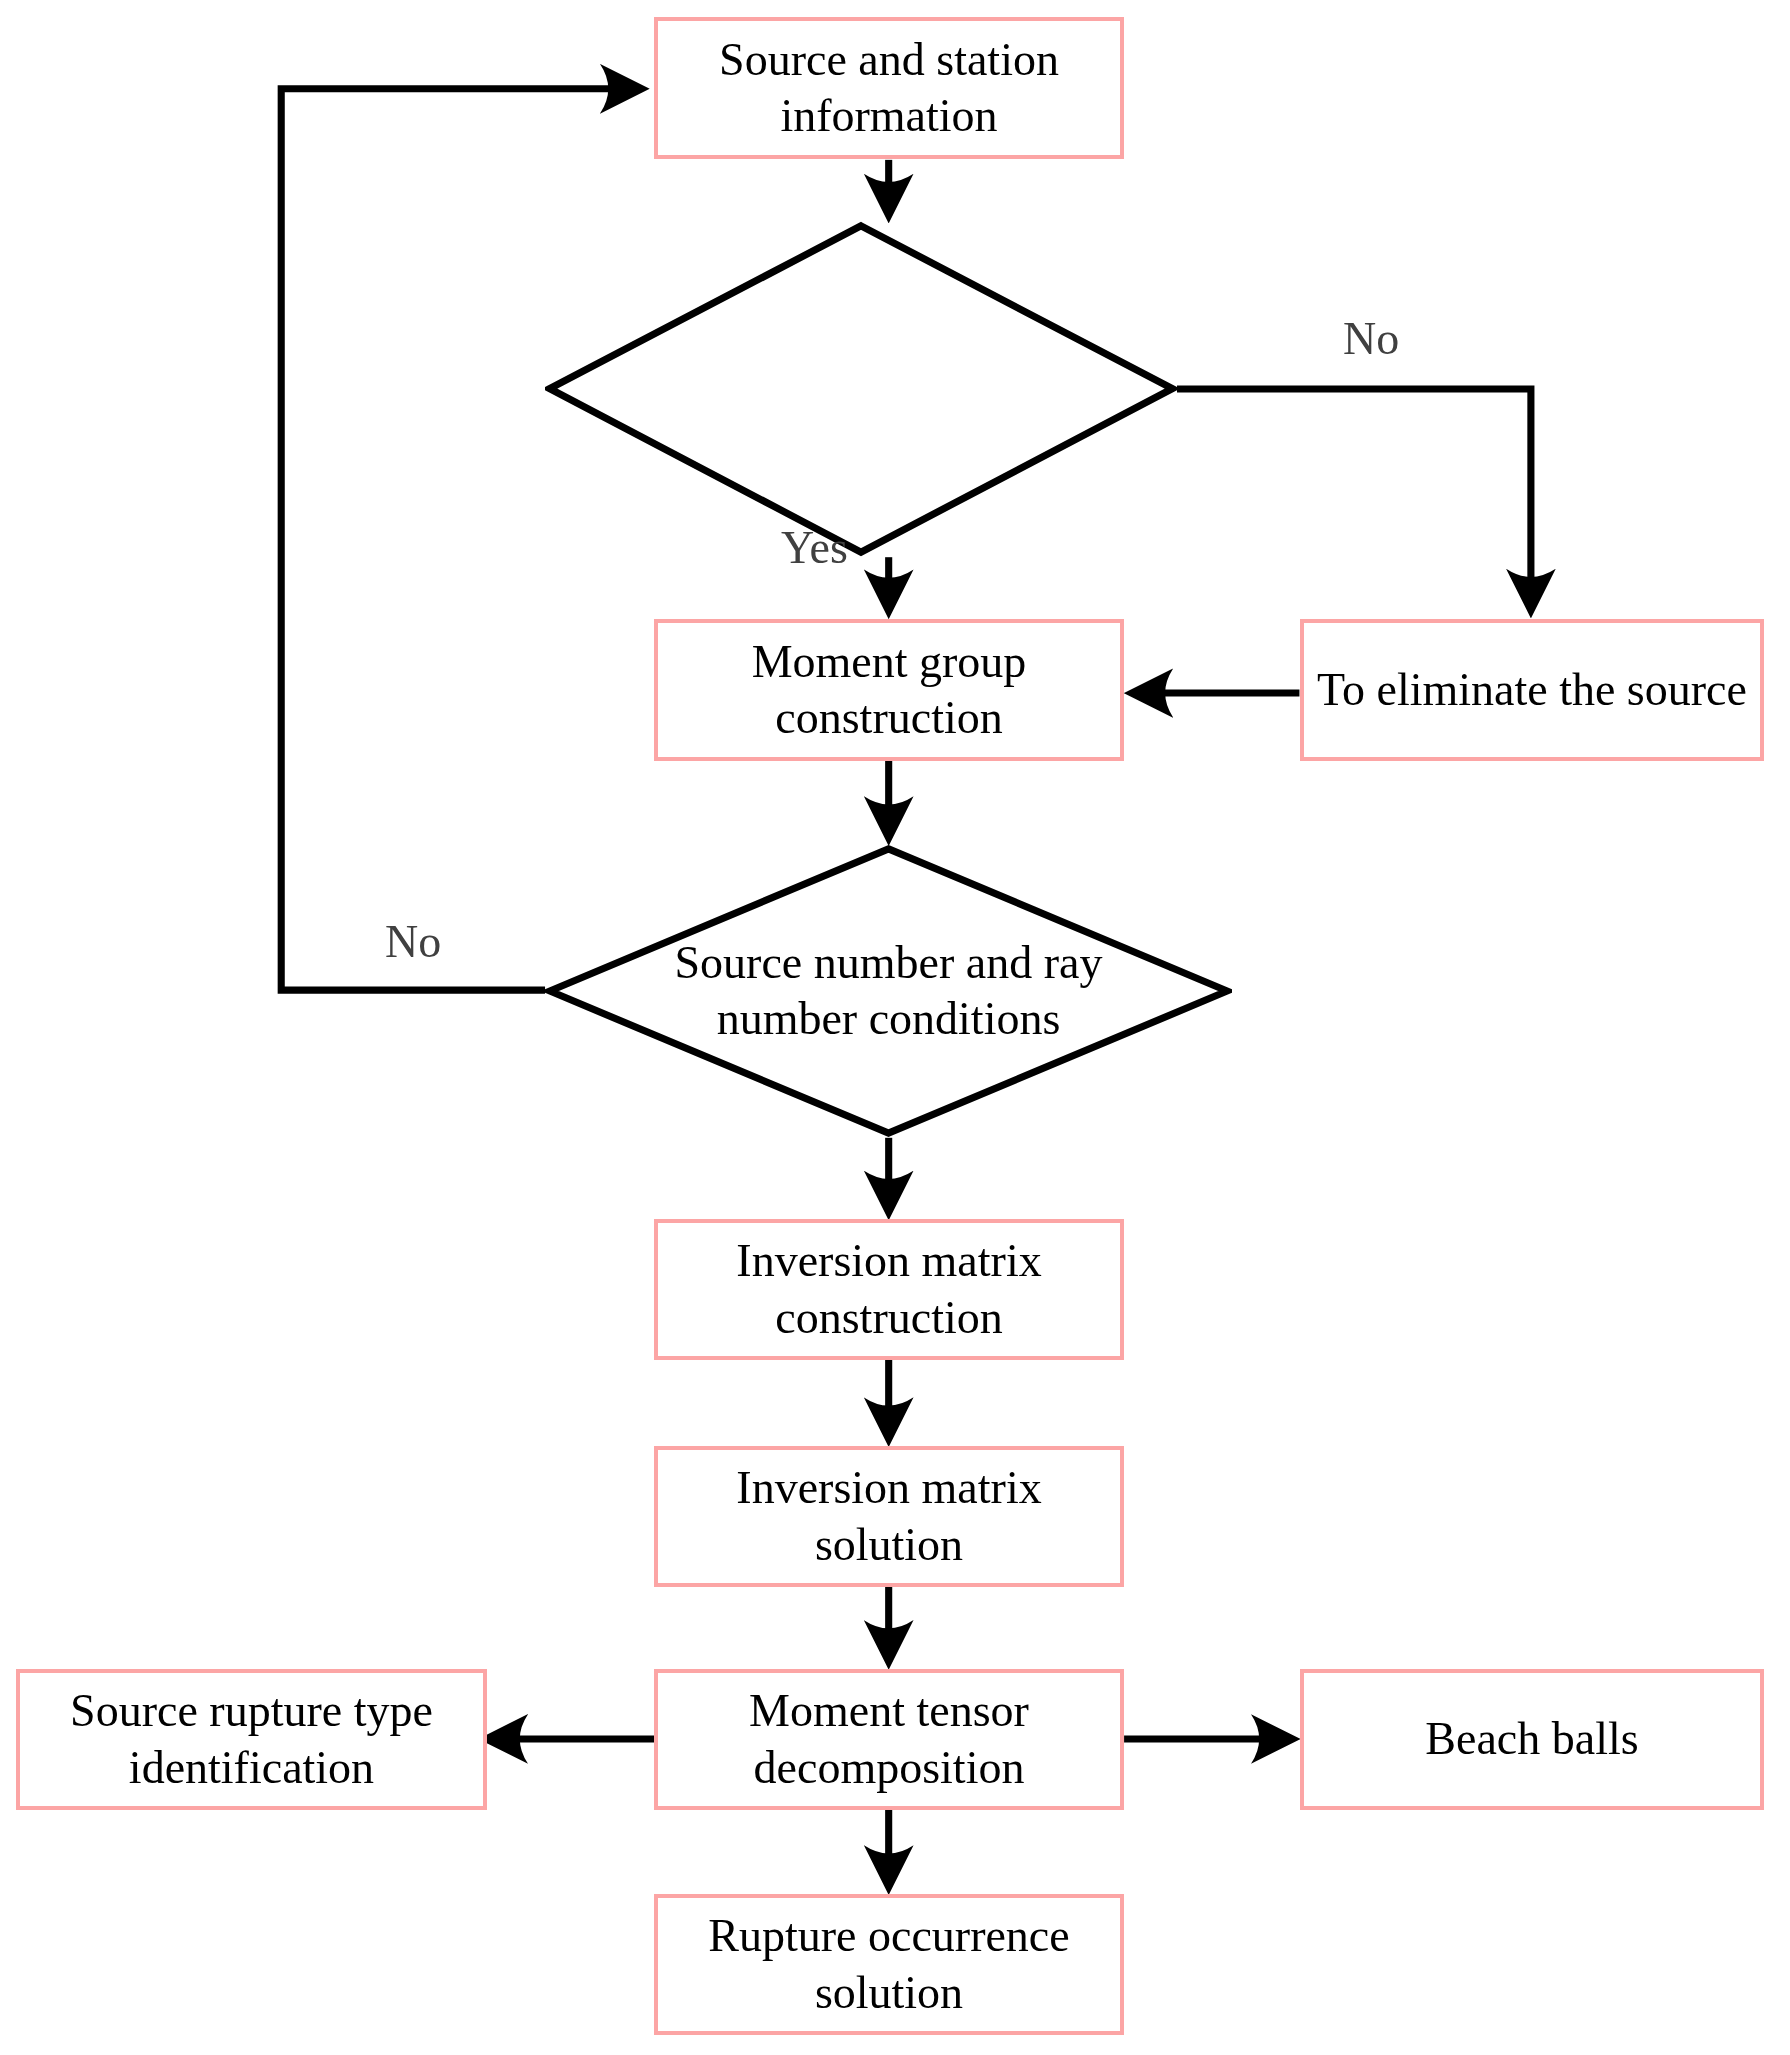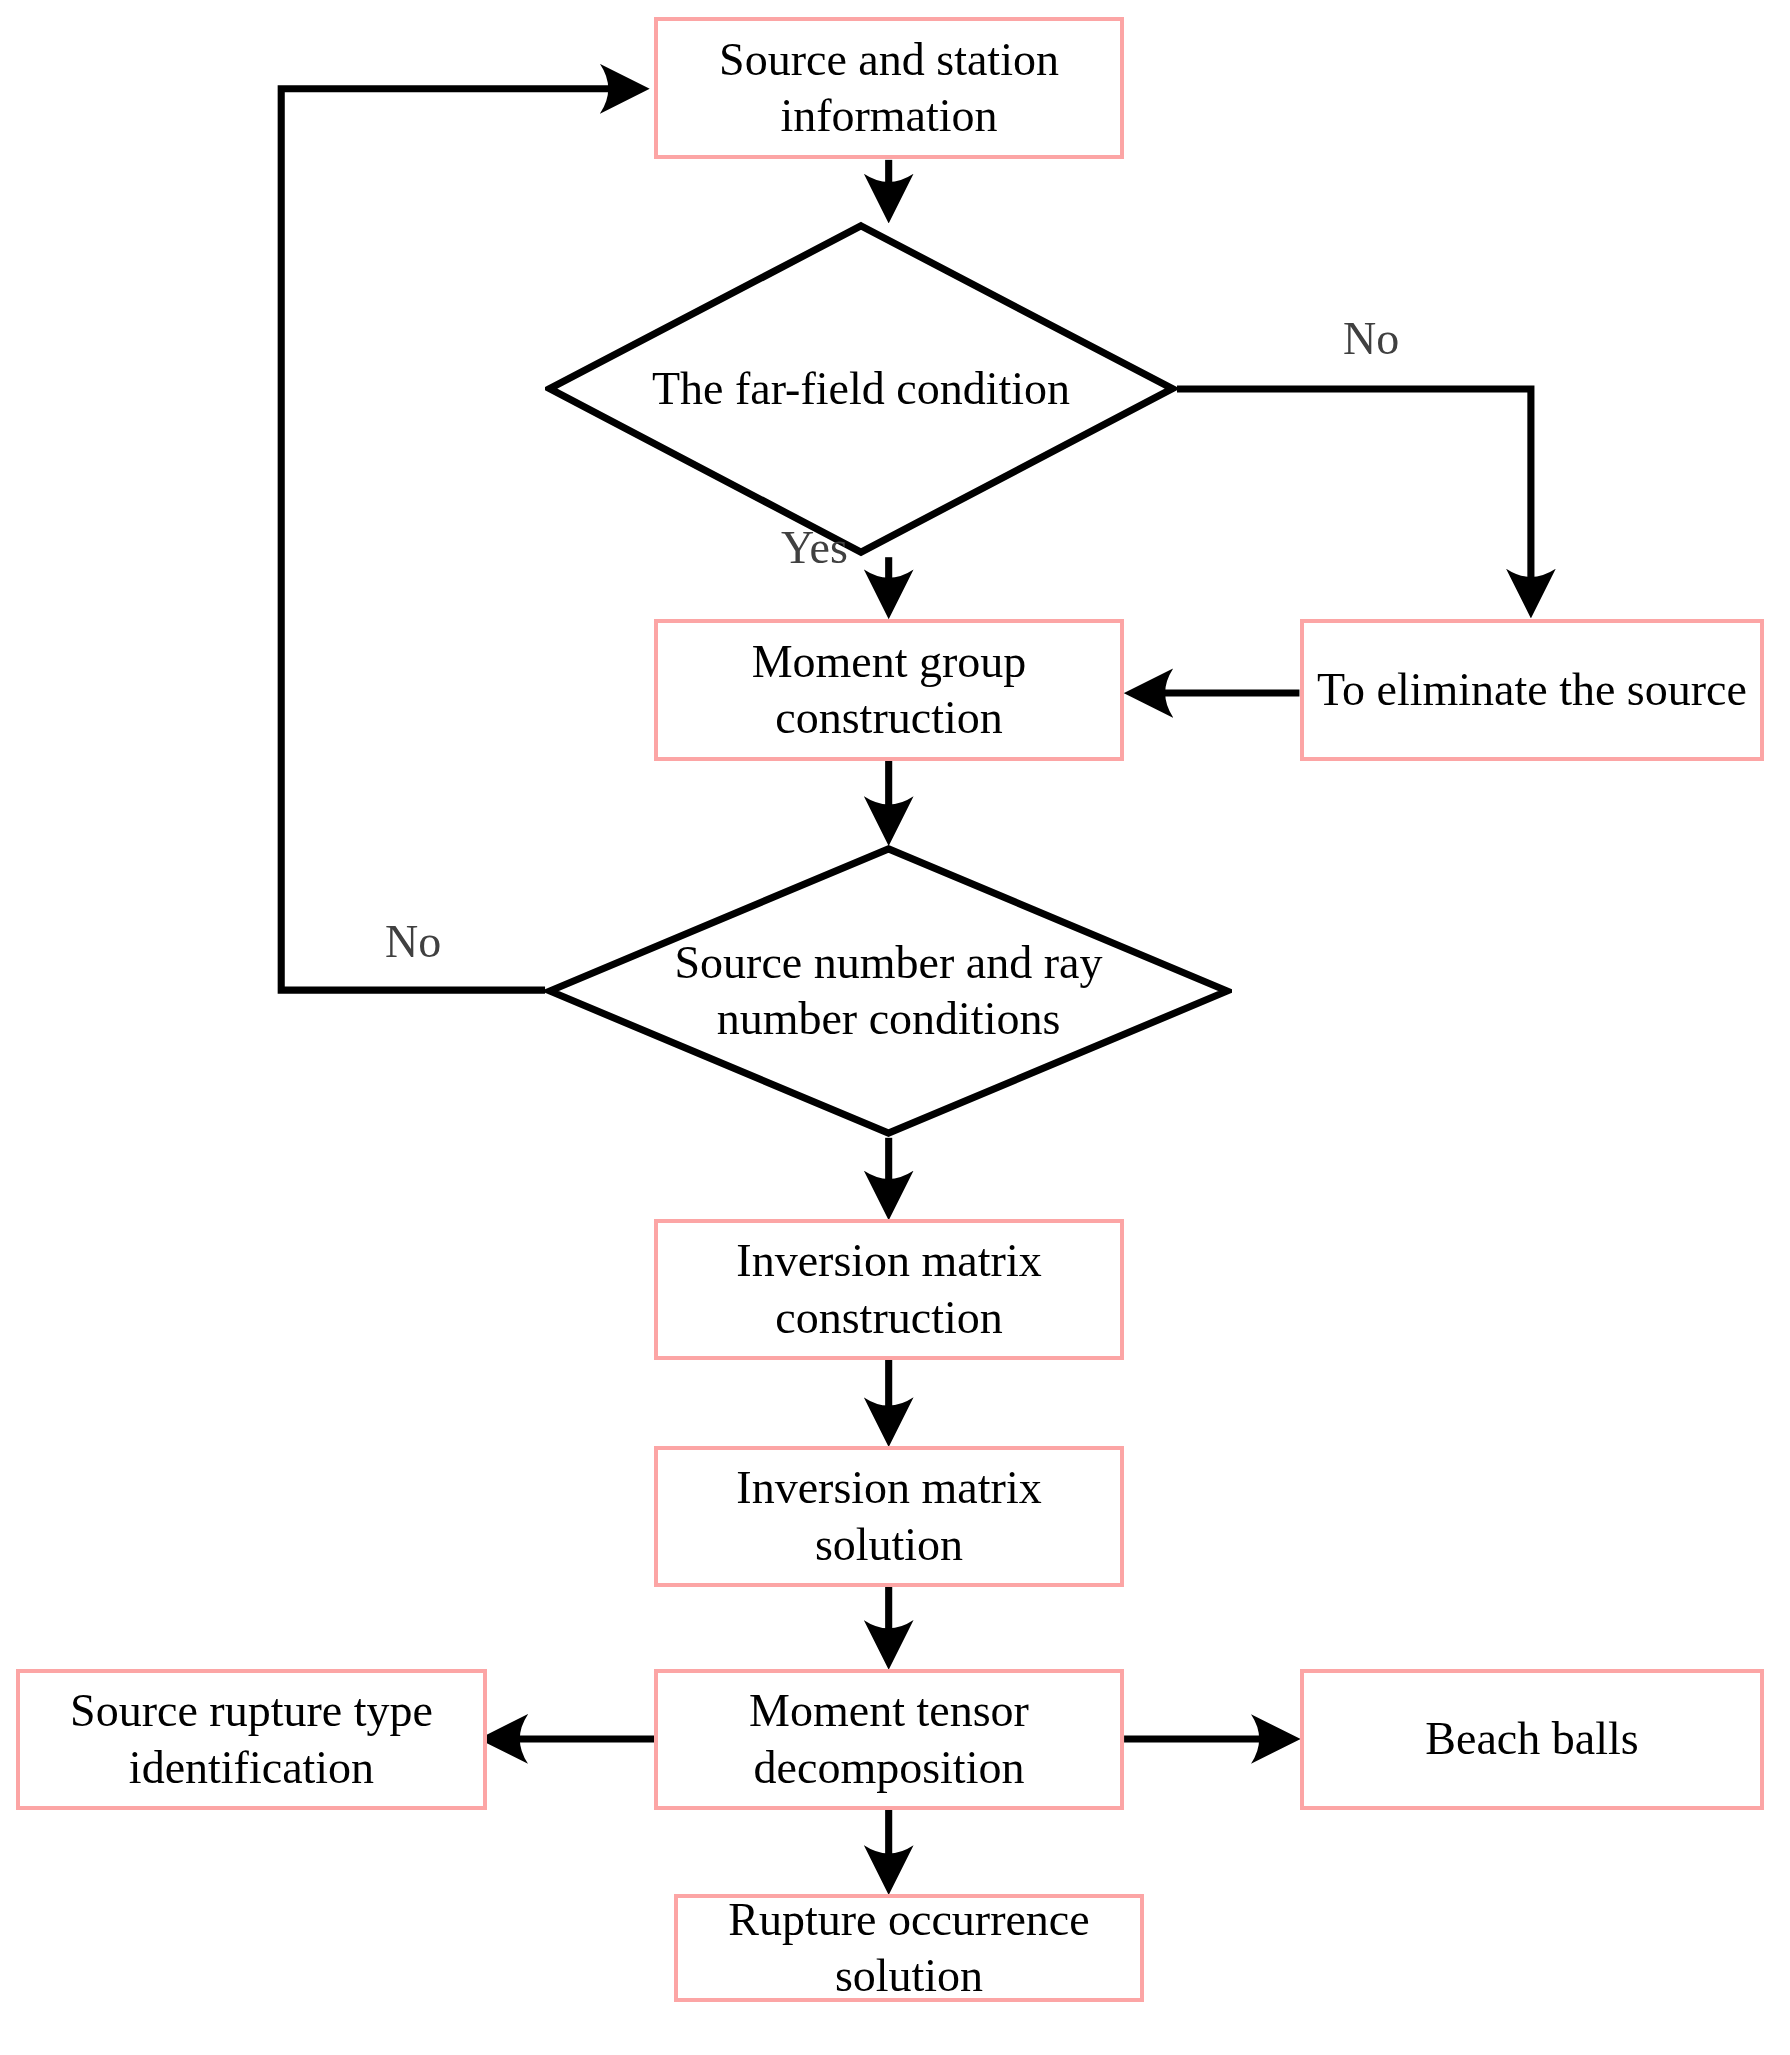--- a/index.html
+++ b/index.html
@@ -113,29 +113,28 @@
   </div>
 
   <div class="node box" style="left:16px;top:1669px;width:471px;height:141px;">
     <span>Source rupture type identification</span>
   </div>
 
   <div class="node box" style="left:1300px;top:1669px;width:464px;height:141px;">
     <span>Beach balls</span>
   </div>
 
-  <div class="node box" style="left:674px;top:1894px;width:470px;height:108px;">
+  <div class="node box" style="left:654px;top:1894px;width:470px;height:141px;">
     <span>Rupture occurrence solution</span>
   </div>
 
   <div class="diamond-wrap" style="left:545px;top:221px;width:632px;height:336px;">
     <svg width="632" height="336" viewBox="0 0 800 425">
       <polygon points="400,6 794,212 400,419 6,212" fill="#ffffff" stroke="#000000" stroke-width="9"></polygon>
     </svg>
-    <div class="diamond-label">The far-field condition</div>
   </div>
 
   <div class="diamond-wrap" style="left:545px;top:844px;width:687px;height:294px;">
     <svg width="687" height="294" viewBox="0 0 870 372">
       <polygon points="435,6 864,186 435,366 6,186" fill="#ffffff" stroke="#000000" stroke-width="9"></polygon>
     </svg>
     <div class="diamond-label">Source number and ray number conditions</div>
   </div>
 
   <div class="edge-label" style="left:1343px;top:312px;">No</div>

